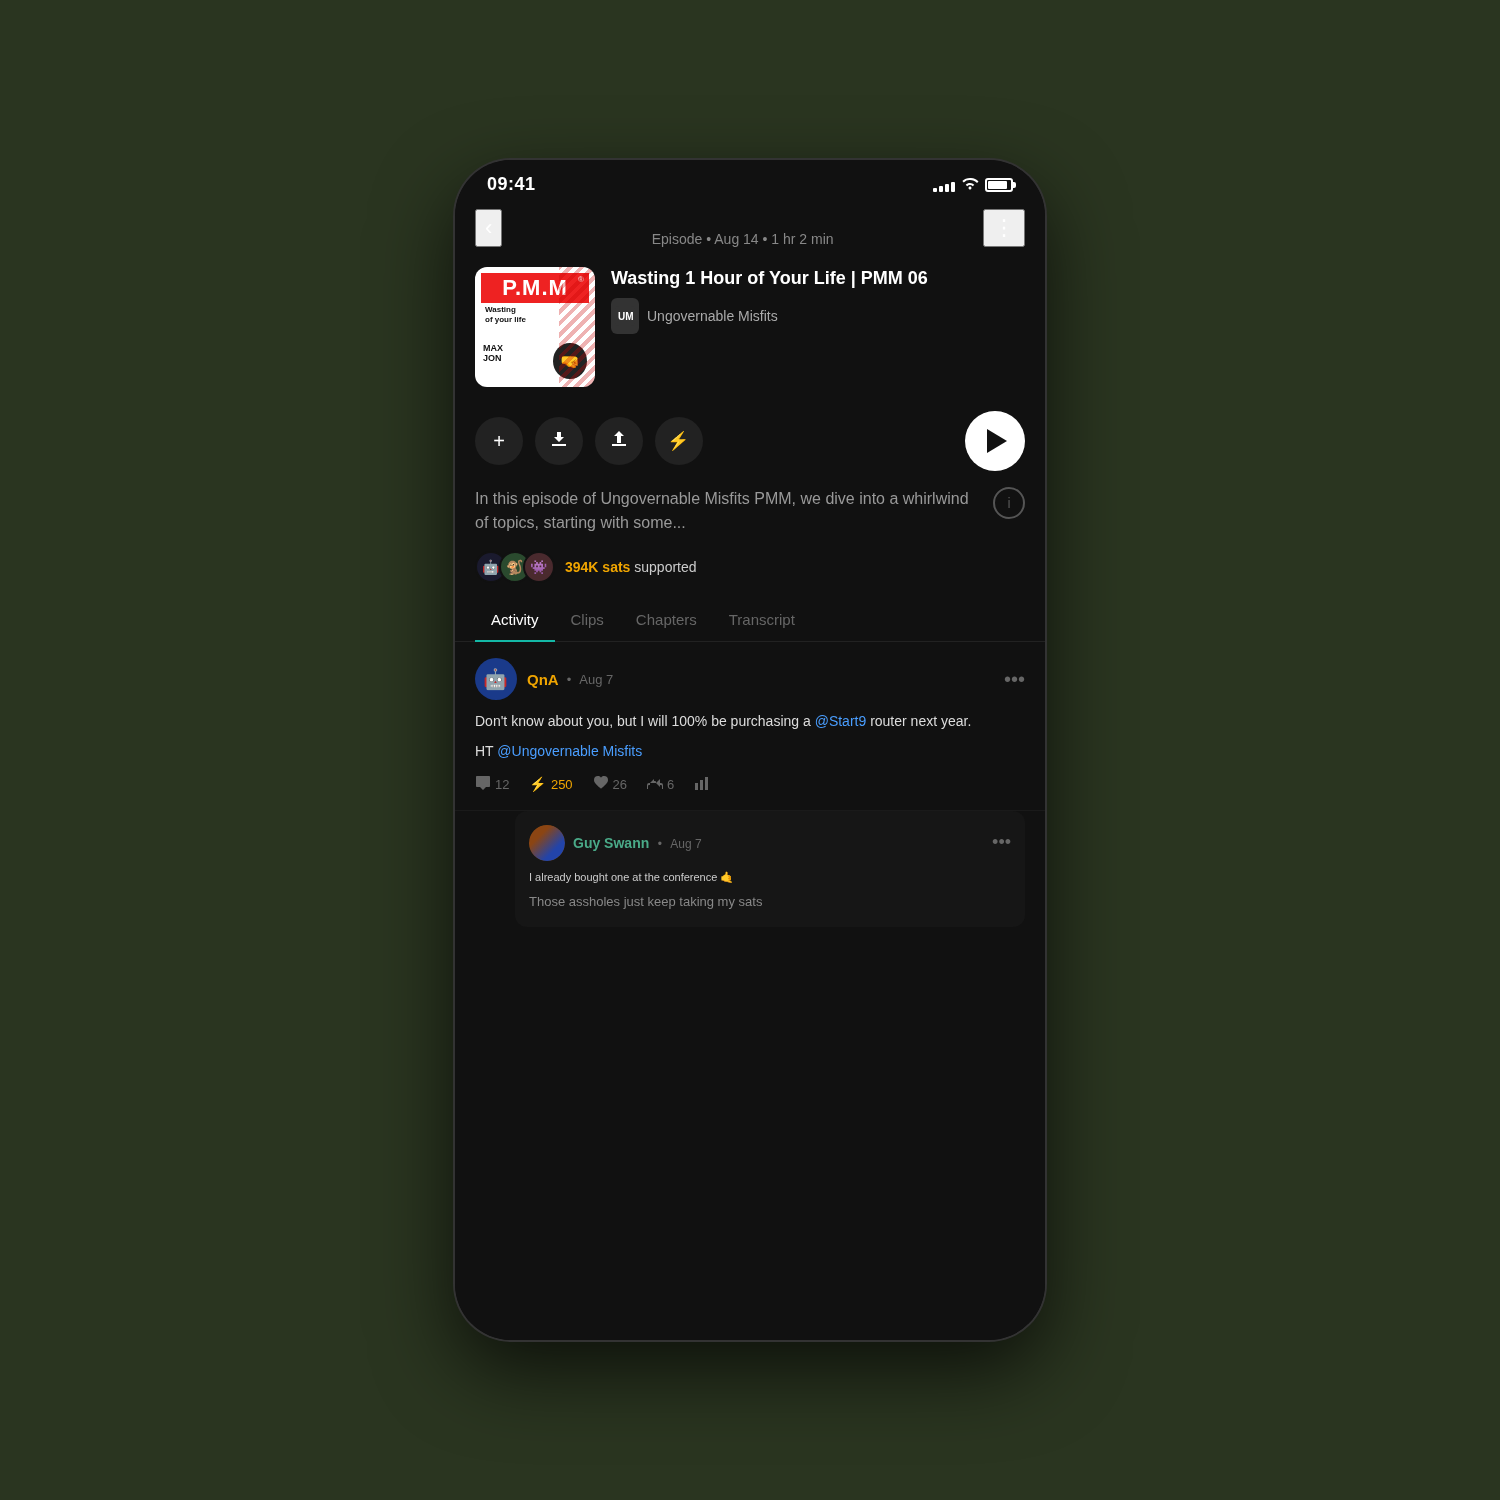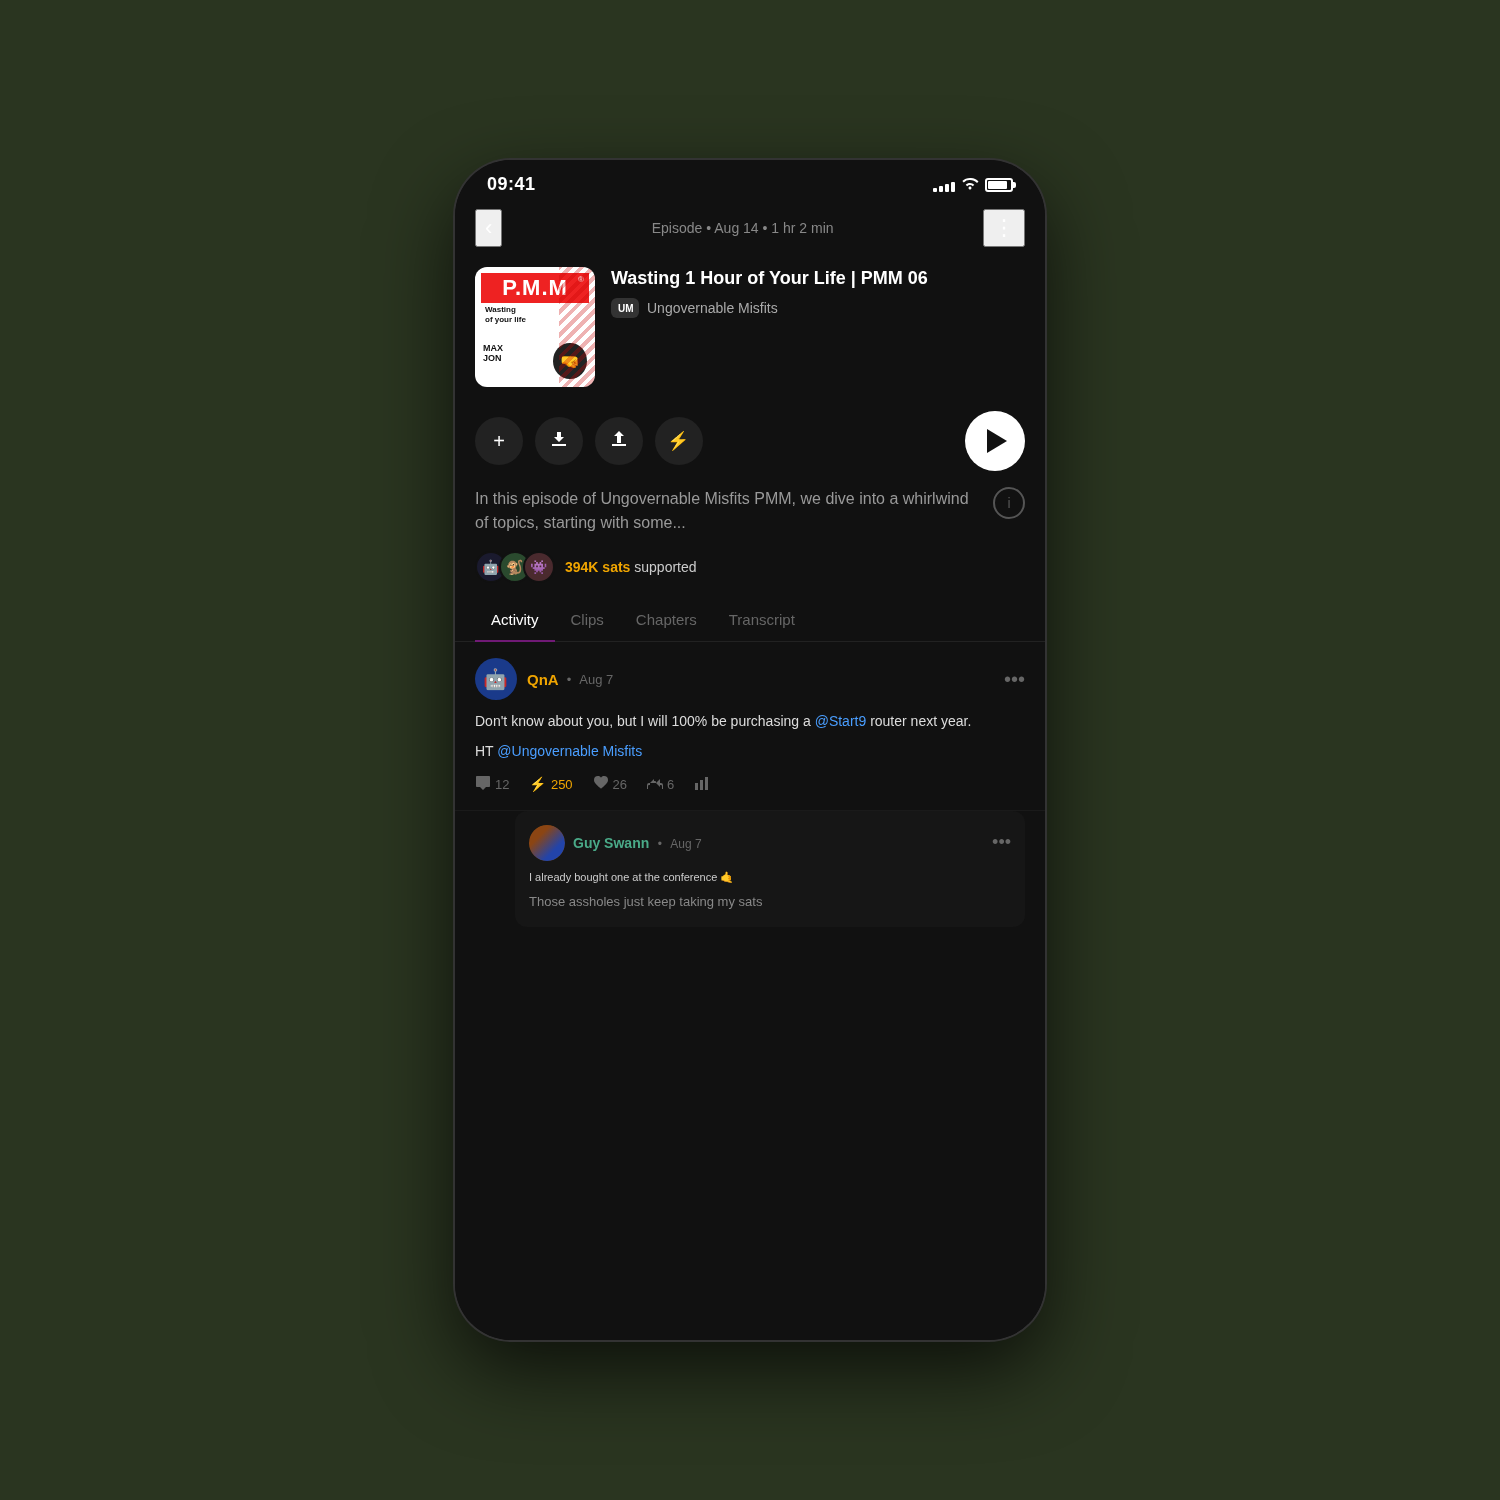--- a/index.html
+++ b/index.html
@@ -101,21 +101,21 @@
     .battery-fill {
       width: 85%;
       height: 100%;
       background: #fff;
       border-radius: 1px;
     }
 
     
     .nav-bar {
       display: flex;
-      align-items: center;
+      align-items: flex-end;
       padding: 8px 20px;
       flex-shrink: 0;
     }
 
     .back-btn {
       color: #fff;
       font-size: 22px;
       cursor: pointer;
       padding: 4px 8px;
     }
@@ -216,21 +216,21 @@
     }
 
     .podcast-row {
       display: flex;
       align-items: center;
       gap: 8px;
     }
 
     .podcast-icon {
       width: 28px;
-      height: 20px;
+      height: 36px;
       border-radius: 6px;
       background: #333;
       display: flex;
       align-items: center;
       justify-content: center;
       font-size: 10px;
       color: #fff;
       flex-shrink: 0;
     }
 
@@ -393,21 +393,21 @@
       font-size: 15px;
       color: #666;
       cursor: pointer;
       position: relative;
       border-bottom: 2px solid transparent;
       margin-bottom: -1px;
     }
 
     .tab.active {
       color: #fff;
-      border-bottom: 2px solid #701a75;
+      border-bottom: 2px solid #14b8a6;
     }
 
     
     .activity-feed {
       flex: 1;
       overflow: hidden;
       padding: 0;
     }
 
     

